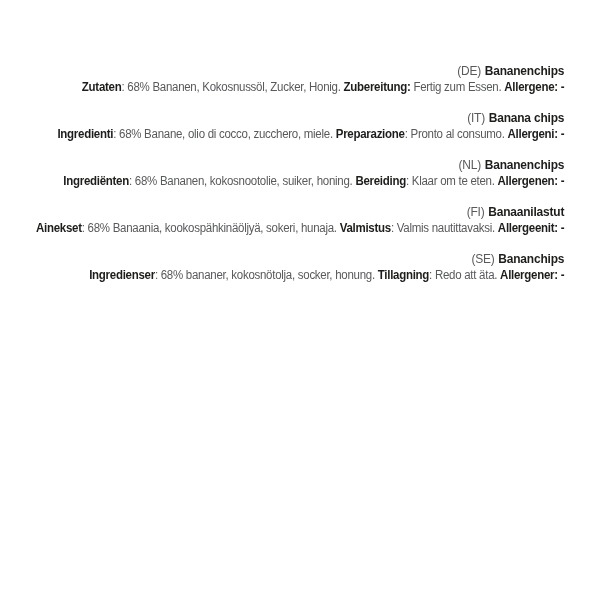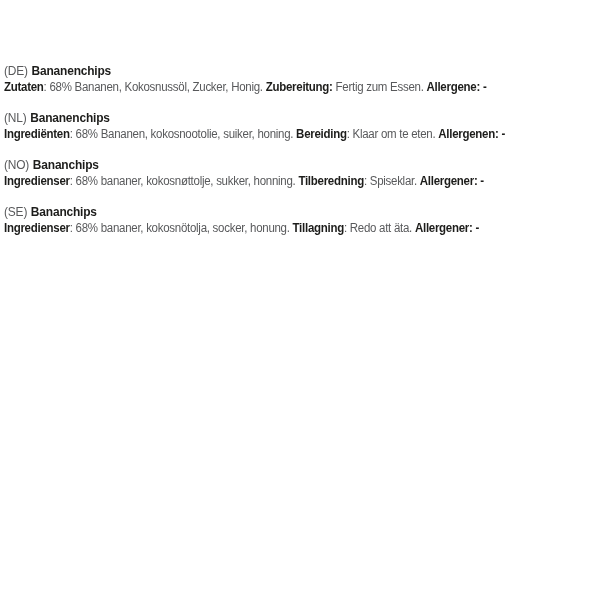--- a/index.html
+++ b/index.html
@@ -12,20 +12,21 @@
     width:613px;height:613px;
     background:var(--bg);
     font-family:"Liberation Sans", sans-serif;
     overflow:hidden;
   }
   .label{
     padding:62px 0 0 4px;
   }
   .section{
     margin-bottom:13px;
+    text-align:right;
   }
   .title-line{
     font-size:13px;
     line-height:17px;
     color:var(--body-color);
     white-space:nowrap;
     transform:scaleX(0.92);
     transform-origin:0 50%;
     letter-spacing:-0.2px;
   }
@@ -52,31 +53,35 @@
 <body>
 
 <main class="label">
   <section class="section">
     <div class="title-line"><span class="lang">(DE)</span><span class="name">Bananenchips</span></div>
     <div class="body-line"><span class="seg b">Zutaten</span><span class="seg">: 68% Bananen, Kokosnussöl, Zucker, Honig. </span><span class="seg b">Zubereitung:</span><span class="seg"> Fertig zum Essen. </span><span class="seg b">Allergene: -</span></div>
   </section>
 
 
 
+  <section class="section">
+    <div class="title-line"><span class="lang">(IT)</span><span class="name">Banana chips</span></div>
+    <div class="body-line"><span class="seg b">Ingredienti</span><span class="seg">: 68% Banane, olio di cocco, zucchero, miele. </span><span class="seg b">Preparazione</span><span class="seg">: Pronto al consumo. </span><span class="seg b">Allergeni: -</span></div>
+  </section>
 
   <section class="section">
     <div class="title-line"><span class="lang">(NL)</span><span class="name">Bananenchips</span></div>
     <div class="body-line"><span class="seg b">Ingrediënten</span><span class="seg">: 68% Bananen, kokosnootolie, suiker, honing. </span><span class="seg b">Bereiding</span><span class="seg">: Klaar om te eten. </span><span class="seg b">Allergenen: -</span></div>
   </section>
 
 
 
+  <section class="section">
+    <div class="title-line"><span class="lang">(FI)</span><span class="name">Banaanilastut</span></div>
+    <div class="body-line"><span class="seg b">Ainekset</span><span class="seg">: 68% Banaania, kookospähkinäöljyä, sokeri, hunaja. </span><span class="seg b">Valmistus</span><span class="seg">: Valmis nautittavaksi. </span><span class="seg b">Allergeenit: -</span></div>
+  </section>
 
-  <section class="section">
-    <div class="title-line"><span class="lang">(NO)</span><span class="name">Bananchips</span></div>
-    <div class="body-line"><span class="seg b">Ingredienser</span><span class="seg">: 68% bananer, kokosnøttolje, sukker, honning. </span><span class="seg b">Tilberedning</span><span class="seg">: Spiseklar. </span><span class="seg b">Allergener: -</span></div>
-  </section>
 
   <section class="section">
     <div class="title-line"><span class="lang">(SE)</span><span class="name">Bananchips</span></div>
     <div class="body-line"><span class="seg b">Ingredienser</span><span class="seg">: 68% bananer, kokosnötolja, socker, honung. </span><span class="seg b">Tillagning</span><span class="seg">: Redo att äta. </span><span class="seg b">Allergener: -</span></div>
   </section>
 </main>
 
 </body></html>

